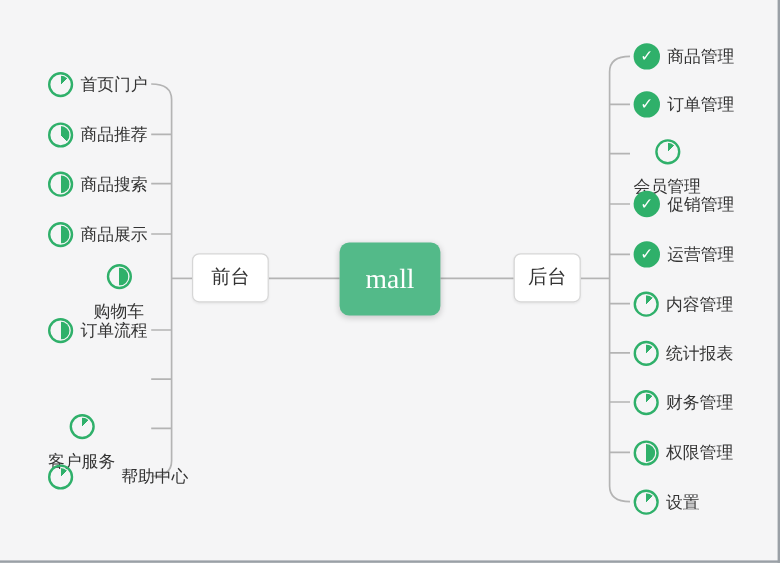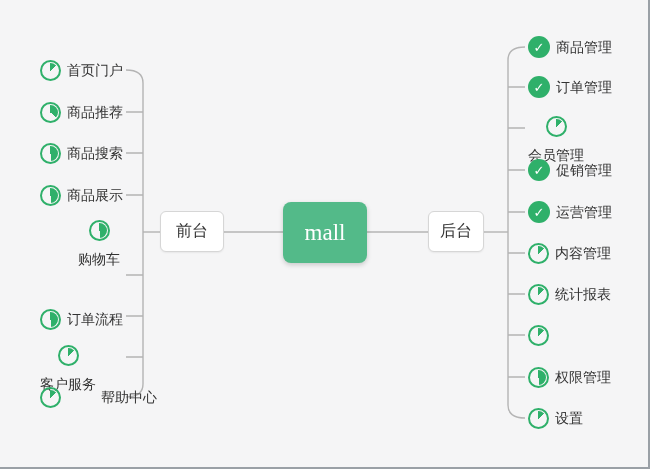--- a/index.html
+++ b/index.html
@@ -116,21 +116,21 @@
     <span class="label">商品搜索</span>
   </div>
   <div class="item" style="left:40px;top:183px;">
     <span class="pie" style="--p: 50;"></span>
     <span class="label">商品展示</span>
   </div>
   <div class="item" style="left:78px;top:220px;flex-direction:column;">
     <span class="pie" style="--p: 50;"></span>
     <span class="label">购物车</span>
   </div>
-  <div class="item" style="left:40px;top:263px;margin-top:44px;">
+  <div class="item" style="left:40px;top:263px;">
     <span class="pie" style="--p: 50;"></span>
     <span class="label">订单流程</span>
   </div>
   <div class="item" style="left:40px;top:345px;flex-direction:column;">
     <span class="pie" style="--p: 12.5;"></span>
     <span class="label">客户服务</span>
   </div>
   <div class="item" style="left:40px;top:385px;gap:40px;">
     <span class="pie" style="--p: 12.5;"></span>
     <span class="label">帮助中心</span>
@@ -159,20 +159,21 @@
   <div class="item" style="left:528px;top:241px;">
     <span class="pie" style="--p: 12.5;"></span>
     <span class="label">内容管理</span>
   </div>
   <div class="item" style="left:528px;top:282px;">
     <span class="pie" style="--p: 12.5;"></span>
     <span class="label">统计报表</span>
   </div>
   <div class="item" style="left:528px;top:323px;">
     <span class="pie" style="--p: 12.5;"></span>
+    <span class="label">财务管理</span>
   </div>
   <div class="item" style="left:528px;top:365px;">
     <span class="pie" style="--p: 50;"></span>
     <span class="label">权限管理</span>
   </div>
   <div class="item" style="left:528px;top:406px;">
     <span class="pie" style="--p: 12.5;"></span>
     <span class="label">设置</span>
   </div>
 

